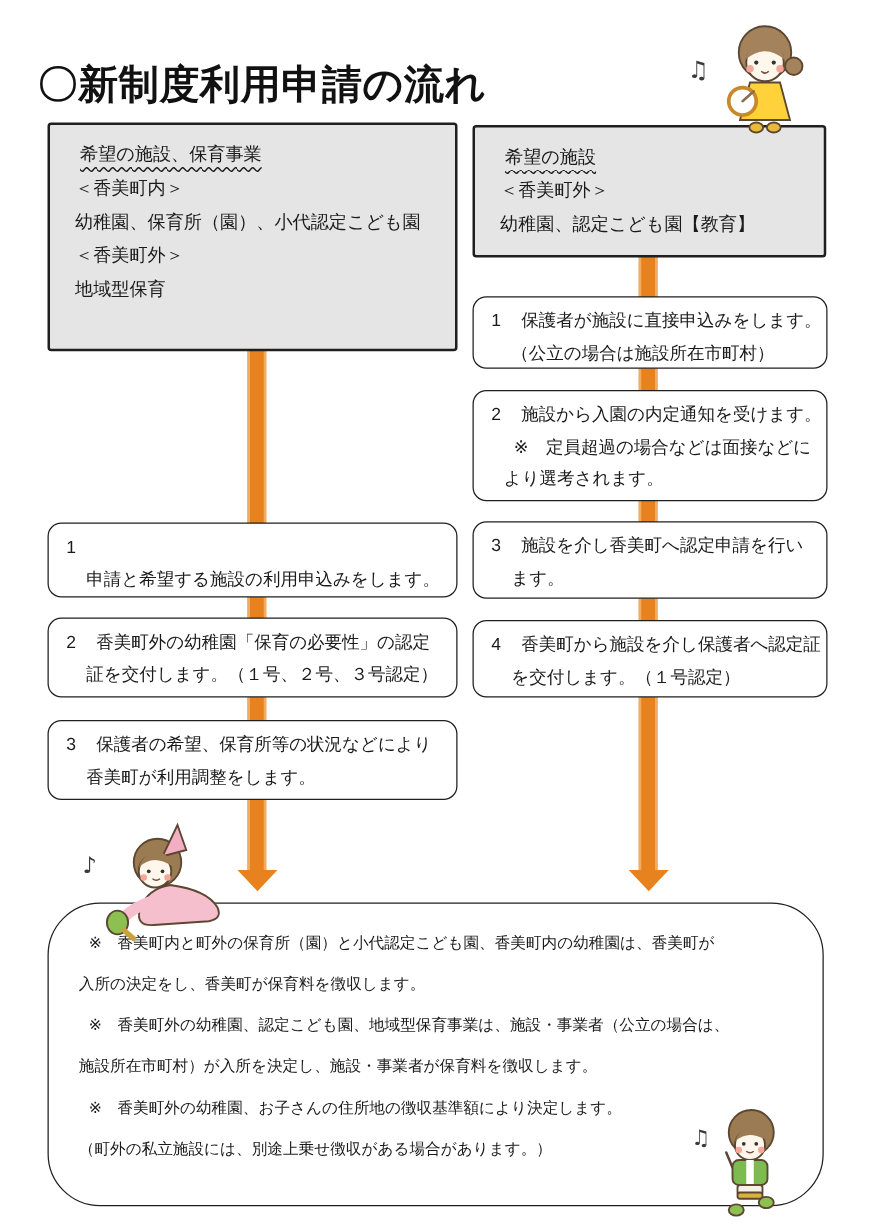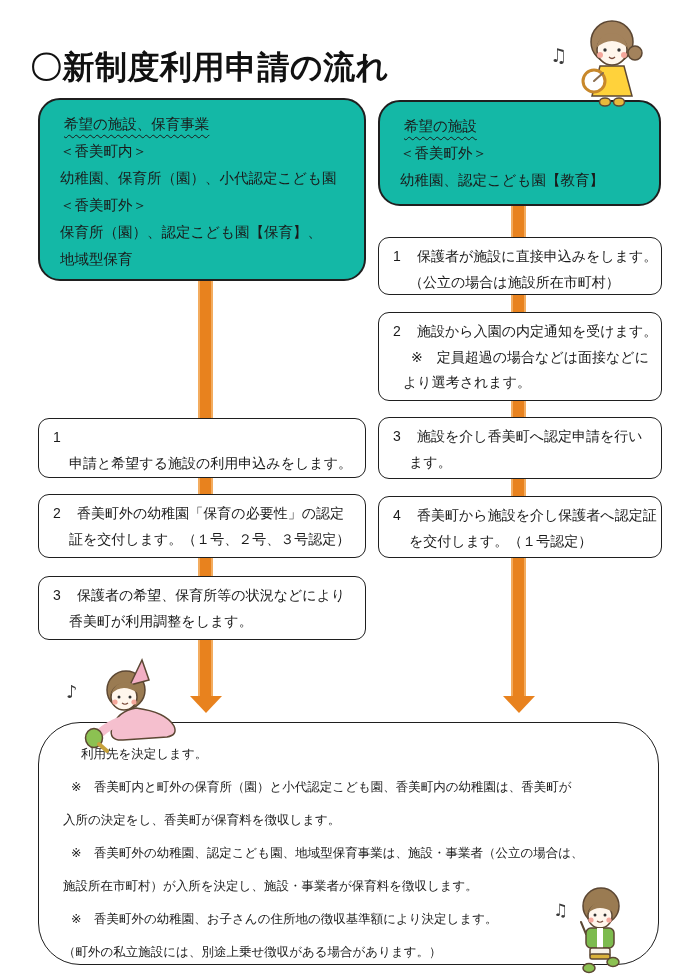--- a/index.html
+++ b/index.html
@@ -7,21 +7,21 @@
     position:relative;width:697px;height:980px;background:#ffffff;
     font-family:"Liberation Sans","DejaVu Sans",sans-serif;color:#1f1f1f;
     overflow:hidden;
   }
   .title{
     position:absolute;left:30px;top:46px;margin:0;
     font-size:32px;font-weight:bold;letter-spacing:0.5px;color:#111;
   }
   
   .fac{
-    position:absolute;background:#14b8a6;border:2px solid #1f1f1f;border-radius:22px;
+    position:absolute;background:#e5e5e5;border:2px solid #1f1f1f;border-radius:3px;
     padding:11px 14px 0 20px;font-size:14.5px;line-height:27px;z-index:2;color:#1a1a1a;
     box-sizing:border-box;white-space:nowrap;font-family:Liberation Serif, serif;
   }
   #fac-left{left:38px;top:98px;width:328px;height:183px;}
   #fac-right{left:378px;top:100px;width:283px;height:106px;}
   .fac-heading{
     text-decoration:underline;text-decoration-style:wavy;text-decoration-thickness:1px;
     text-underline-offset:5px;padding-left:4px;display:inline-block;
   }
   .fac .blk{display:block;}
@@ -99,21 +99,20 @@
     <circle cx="52" cy="43" r="3" fill="#F5A79B"></circle>
     <circle cx="76" cy="43" r="3" fill="#F5A79B"></circle>
     <path d="M61,45 q3,3 6,0" fill="none" stroke="#7A4A3A" stroke-width="1.3"></path>
   </svg>
 
   <div class="fac" id="fac-left">
     <span class="fac-heading">希望の施設、保育事業</span>
     <span class="blk">＜香美町内＞</span>
     <span class="blk">幼稚園、保育所（園）、小代認定こども園</span>
     <span class="blk">＜香美町外＞</span>
-    <span class="blk">保育所（園）、認定こども園【保育】、</span>
     <span class="blk">地域型保育</span>
   </div>
 
   <div class="fac" id="fac-right">
     <span class="fac-heading">希望の施設</span>
     <span class="blk">＜香美町外＞</span>
     <span class="blk">幼稚園、認定こども園【教育】</span>
   </div>
 
   <div class="shaft" id="shaft-left"></div>
@@ -190,21 +189,20 @@
       <path d="M55,40 Q59,28 70,28 Q79,28 82,39 Q74,34 68,34 Q61,34 55,40 Z" fill="#9A7B52" stroke="none"></path>
     </g>
     <circle cx="63" cy="43" r="1.5" fill="#333"></circle>
     <circle cx="74" cy="43" r="1.5" fill="#333"></circle>
     <circle cx="59" cy="48" r="2.6" fill="#F5A79B"></circle>
     <circle cx="78" cy="48" r="2.6" fill="#F5A79B"></circle>
     <path d="M66,49 q3,2.5 6,0" fill="none" stroke="#7A4A3A" stroke-width="1.2"></path>
   </svg>
 
   <div id="result">
-    <div class="res-intro">利用先を決定します。</div>
     <div class="res-note">※　香美町内と町外の保育所（園）と小代認定こども園、香美町内の幼稚園は、香美町が</div>
     <div class="res-cont">入所の決定をし、香美町が保育料を徴収します。</div>
     <div class="res-note">※　香美町外の幼稚園、認定こども園、地域型保育事業は、施設・事業者（公立の場合は、</div>
     <div class="res-cont">施設所在市町村）が入所を決定し、施設・事業者が保育料を徴収します。</div>
     <div class="res-note">※　香美町外の幼稚園、お子さんの住所地の徴収基準額により決定します。</div>
     <div class="res-cont">（町外の私立施設には、別途上乗せ徴収がある場合があります。）</div>
   </div>
 
   <svg id="illu-boy" class="illu" width="96" height="98" viewBox="0 0 96 98">
     <text class="note-glyph" x="1" y="36" font-size="17" fill="#3a3a3a">♫</text>

